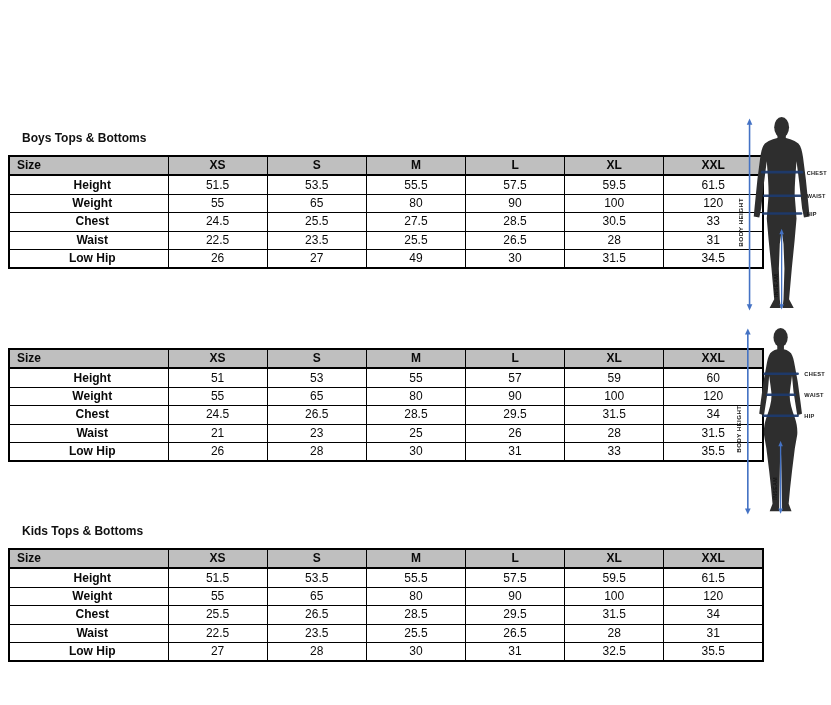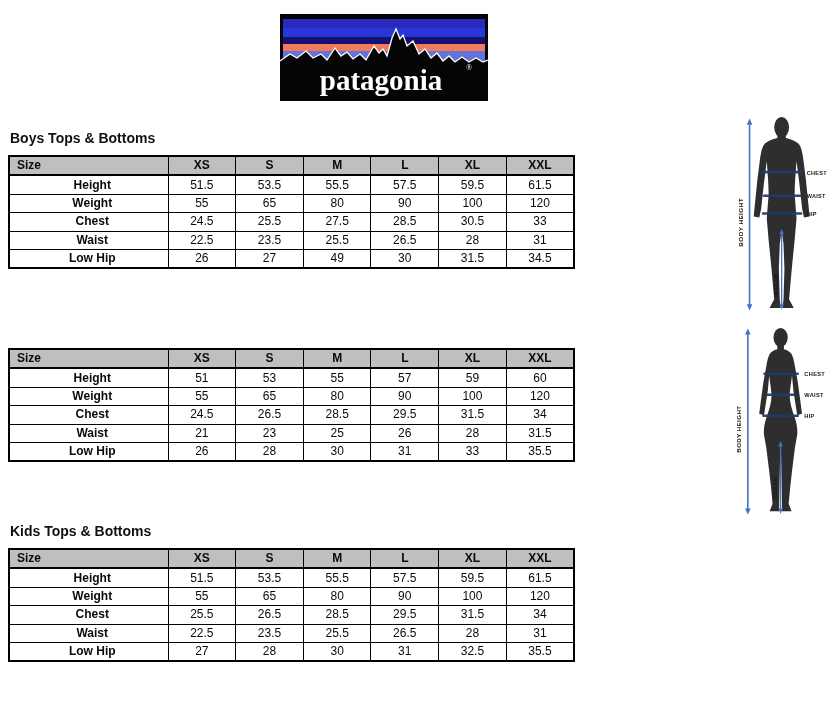--- a/index.html
+++ b/index.html
@@ -6,23 +6,23 @@
   #page{position:relative;width:831px;height:705px;background:#ffffff;overflow:hidden;
         font-family:"Liberation Sans",sans-serif;}
 
   
   .logo{position:absolute;left:280px;top:14px;width:208px;height:87px;}
   .logo svg{display:block;width:100%;height:100%;}
 
   
   section.chart-section{position:absolute;left:8px;width:708px;}
   .sec-0{top:130px;} .sec-1{top:348px;} .sec-2{top:523px;}
-  .section-title{font-size:14px;font-weight:bold;color:#111;margin:0 0 9px 2px;line-height:16px;}
-
-  table.size-table{border-collapse:collapse;table-layout:fixed;width:567px;border:2px solid #000;background:#fff;}
+  .section-title{font-size:12px;font-weight:bold;color:#111;margin:0 0 9px 14px;line-height:16px;}
+
+  table.size-table{border-collapse:collapse;table-layout:fixed;width:756px;border:2px solid #000;background:#fff;}
   .size-table col.c-label{width:159px;}
   .size-table th,.size-table td{border:1px solid #000;height:17.4px;padding:0;
         font-size:12px;line-height:13px;color:#0a0a0a;overflow:hidden;white-space:nowrap;}
   .size-table thead th{background:#bfbfbf;font-weight:bold;text-align:center;border-bottom:2px solid #000;}
   .size-table thead th:first-child{text-align:left;padding-left:7px;}
   .size-table tbody th{text-align:center;padding-left:7px;font-weight:bold;}
   .size-table tbody td{text-align:center;font-weight:normal;}
 
   
   .figure{position:absolute;}
@@ -36,36 +36,20 @@
   .axhead{fill:#4472c4;}
   .figlabel{font-family:"Liberation Sans",sans-serif;font-size:6px;font-weight:bold;fill:#161616;letter-spacing:.3px;}
   .figlabel-v{font-family:"Liberation Sans",sans-serif;font-size:6.5px;font-weight:bold;fill:#161616;letter-spacing:.4px;}
   .figlabel-v.small{font-size:5.5px;}
 </style>
 </head>
 <body>
 
 <div id="page">
 
-  <div class="logo">
-    <svg viewBox="0 0 208 87" preserveAspectRatio="none">
-      <rect x="0" y="0" width="208" height="87" fill="#050505"></rect>
-      <g>
-        <rect x="3" y="5" width="202" height="9" fill="#2a2abf"></rect>
-        <rect x="3" y="14" width="202" height="9" fill="#2936d8"></rect>
-        <rect x="3" y="23" width="202" height="7" fill="#131270"></rect>
-        <rect x="3" y="30" width="202" height="7" fill="#f2795a"></rect>
-        <rect x="3" y="37" width="202" height="13" fill="#6473d8"></rect>
-      </g>
-      <path fill="#050505" d="M0,47 L10,40 L17,44 L26,37 L33,44 L41,40 L47,46 L55,34 L61,42 L67,38 L73,45 L80,40 L86,46 L94,32 L99,39 L103,35 L107,42 L112,24 L116,15 L120,25 L123,21 L127,32 L133,27 L139,40 L145,35 L151,44 L157,39 L163,47 L169,42 L175,48 L182,43 L189,48 L196,44 L203,48 L208,46 L208,87 L0,87 Z"></path>
-      <polyline fill="none" stroke="#ffffff" stroke-width="1.3" points="0,47 10,40 17,44 26,37 33,44 41,40 47,46 55,34 61,42 67,38 73,45 80,40 86,46 94,32 99,39 103,35 107,42 112,24 116,15 120,25 123,21 127,32 133,27 139,40 145,35 151,44 157,39 163,47 169,42 175,48 182,43 189,48 196,44 203,48 208,46"></polyline>
-      <text x="101" y="76" text-anchor="middle" fill="#ffffff" font-family="Liberation Serif, serif" font-weight="bold" font-size="29">patagonia</text>
-      <text x="186" y="56" fill="#ffffff" font-family="Liberation Serif, serif" font-size="8">®</text>
-    </svg>
-  </div>
 
   <section class="chart-section sec-0">
     <h2 class="section-title">Boys Tops &amp; Bottoms</h2>
     <table class="size-table">
       <colgroup>
         <col class="c-label">
           <col>
           <col>
           <col>
           <col>

